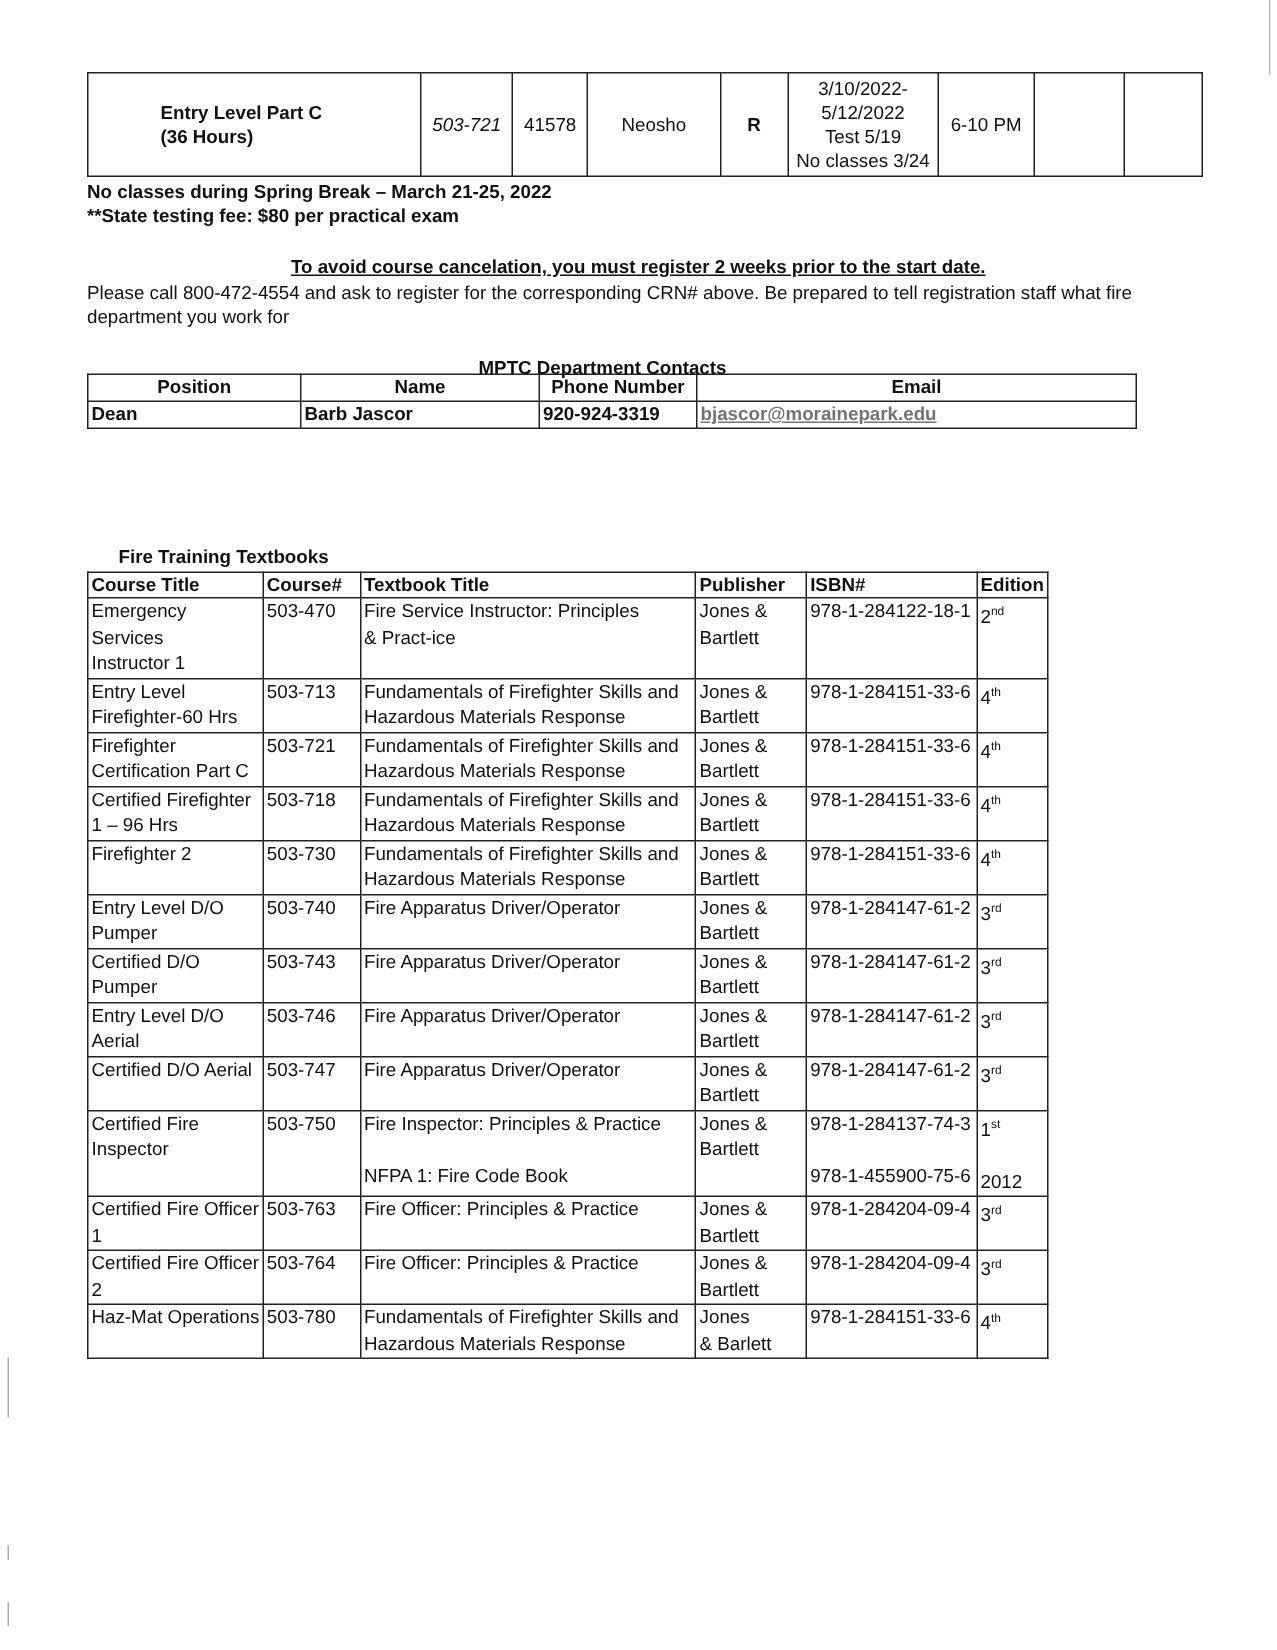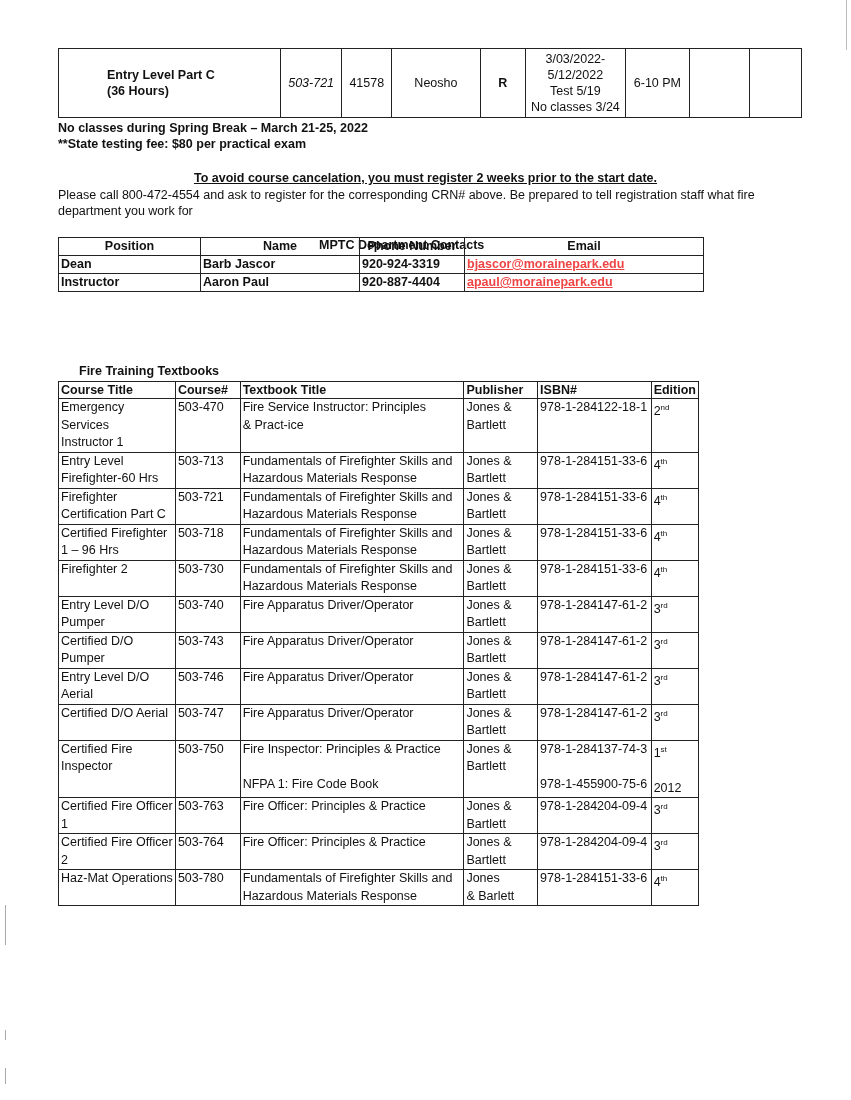--- a/index.html
+++ b/index.html
@@ -17,25 +17,25 @@
   #course-table td { vertical-align:middle; text-align:center; line-height:16px; padding:0 3px; }
   #course-table td.title { text-align:left; font-weight:bold;padding-left:48px; }
   #course-table td.italic { font-style:italic; }
   #course-table td.bold { font-weight:bold; }
 
   .note { position:absolute; left:58px; font-size:12.5px; font-weight:bold; }
   .notice { position:absolute; left:0; width:851px; top:171px; text-align:center; font-size:12.5px; font-weight:bold; text-decoration:underline; }
   .para { position:absolute; left:58px; top:187px; width:720px; font-size:12.5px; line-height:16px; }
 
   .caption { position:absolute; font-size:12.5px; font-weight:bold;margin-left:21px; }
-  #contacts-table { left:58px; top:237px; width:646px; font-size:12.5px; }
+  #contacts-table { left:58px; top:249px; width:700px; font-size:12.5px; }
   #contacts-table th { font-weight:bold; text-align:center; height:17px; line-height:17px; }
   #contacts-table td { height:17px; line-height:17px;font-weight:bold; }
   #contacts-table td.pos { font-weight:bold; }
-  #contacts-table td.email a { color:#ef4444; text-decoration:underline; }
+  #contacts-table td.email a { color:#737373; text-decoration:underline; }
 
   #textbook-table { left:58px; top:381px; width:641px; font-size:12.5px; }
   #textbook-table th { font-weight:bold; text-align:left; height:16px; line-height:16px; }
   #textbook-table td { line-height:17.5px; }
   #textbook-table sup { font-size:8px; }
 </style>
 </head>
 <body>
 
 <div class="edge-line"></div>
@@ -48,21 +48,21 @@
       <tr>
     <td class="title" style="width:186px;">
       <span>Entry Level Part C</span><br>
       <span>(36 Hours)</span>
     </td>
     <td class="italic" style="width:58px;">503-721</td>
     <td style="width:44px;">41578</td>
     <td style="width:86px;">Neosho</td>
     <td class="bold" style="width:42px;">R</td>
     <td style="width:97px;">
-      <span>3/03/2022-</span><br>
+      <span>3/10/2022-</span><br>
       <span>5/12/2022</span><br>
       <span>Test 5/19</span><br>
       <span>No classes 3/24</span>
     </td>
     <td style="width:62px;">6-10 PM</td>
     <td style="width:60px;"></td>
     <td style="width:50px;"></td>
   </tr>
 </tbody>
   </table>
@@ -82,26 +82,20 @@
       <th>Email</th>
     </tr>
   </thead>
   <tbody>
     <tr>
       <td class="pos">Dean</td>
       <td>Barb Jascor</td>
       <td>920-924-3319</td>
       <td class="email"><a>bjascor@morainepark.edu</a></td>
     </tr>
-    <tr>
-      <td class="pos">Instructor</td>
-      <td>Aaron Paul</td>
-      <td>920-887-4404</td>
-      <td class="email"><a>apaul@morainepark.edu</a></td>
-    </tr>
   </tbody>
 </table>
 
 <div class="caption" style="left:58px; top:364px;">Fire Training Textbooks</div>
 <table id="textbook-table">
   <thead>
     <tr>
       <th style="width:113px;">Course Title</th>
       <th style="width:60px;">Course#</th>
       <th style="width:222px;">Textbook Title</th>

